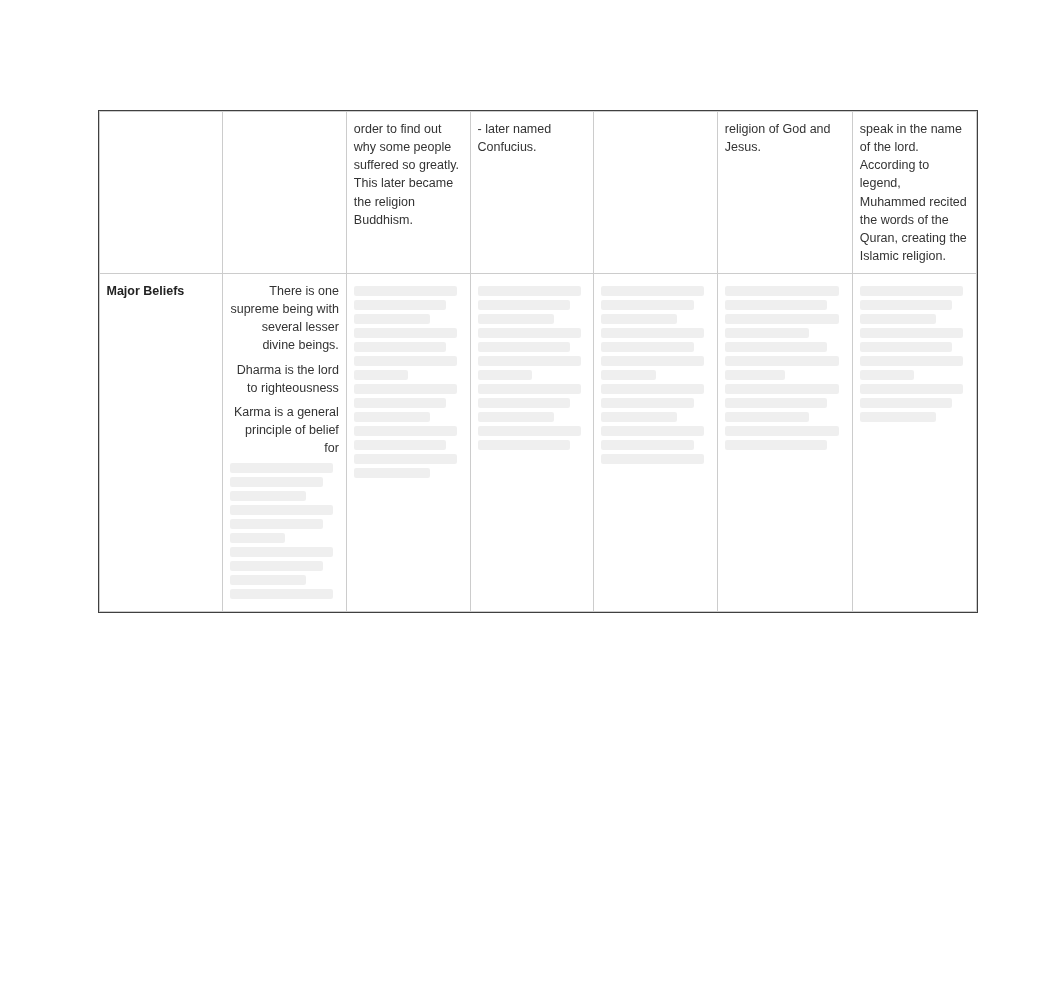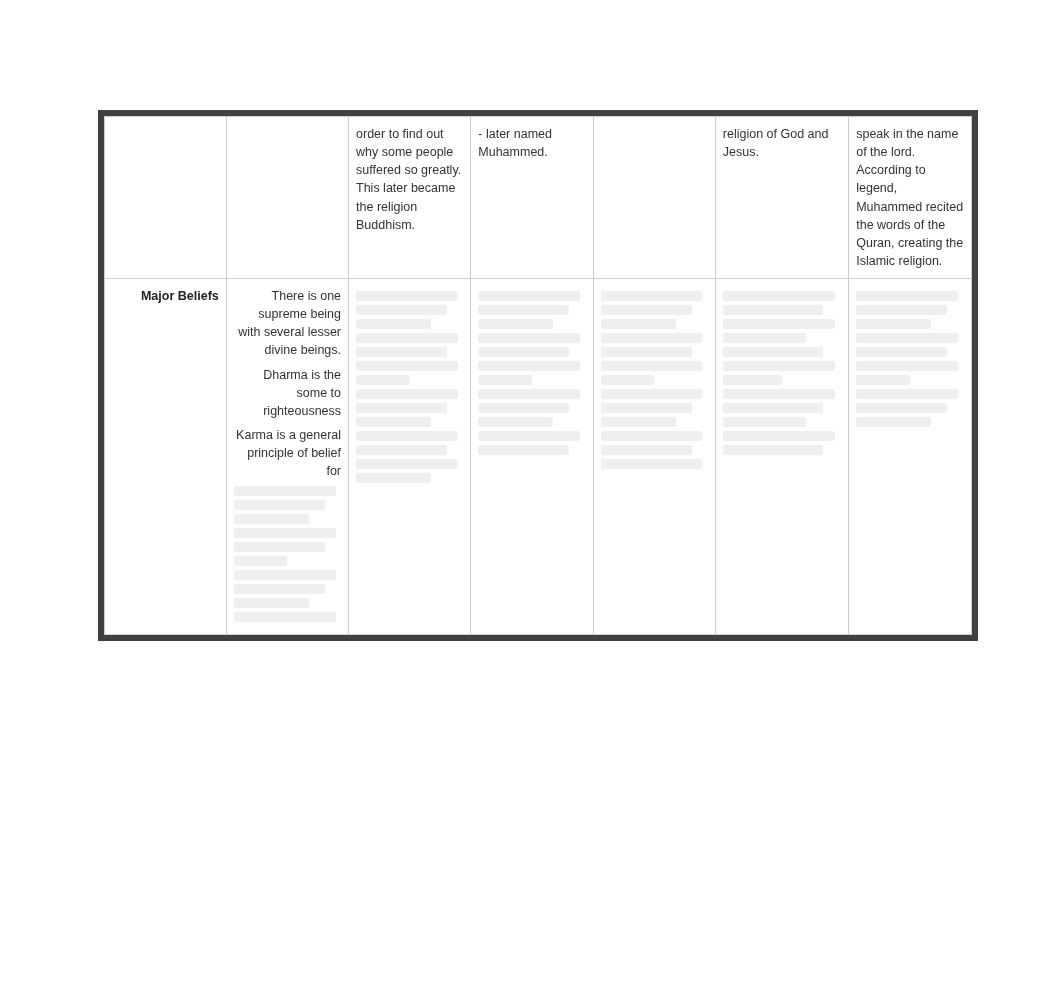--- a/index.html
+++ b/index.html
@@ -13,41 +13,40 @@
       width: 1062px;
       min-height: 1001px;
       background: #fff;
       padding: 20px;
       display: flex;
       align-items: flex-start;
       justify-content: center;
     }
     .table-wrapper {
       width: 880px;
-      border: 6px solid #404040;
+      border: 1px solid #404040;
       margin-top: 90px;
       margin-left: 13px;
     }
     table {
       width: 100%;
       border-collapse: collapse;
       table-layout: fixed;
     }
     td, th {
       border: 1px solid #ccc;
       vertical-align: top;
       padding: 8px 7px;
       font-size: 12.5px;
       line-height: 1.45;
     }
     td:first-child {
       font-weight: bold;
       width: 110px;
       white-space: nowrap;
-      text-align: right;
     }
     .blurred-block {
       background: #e8e8e8;
       height: 10px;
       margin: 4px 0;
       border-radius: 2px;
       opacity: 0.7;
     }
     .blurred-block.short { width: 70%; }
     .blurred-block.medium { width: 85%; }
@@ -85,21 +84,21 @@
         <td>
           
         </td>
         <td>
           <div class="cell-content">
             <span>order to find out why some people suffered so greatly. This later became the religion Buddhism.</span>
           </div>
         </td>
         <td>
           <div class="cell-content">
-            <span>- later named Muhammed.</span>
+            <span>- later named Confucius.</span>
           </div>
         </td>
         <td>
           
         </td>
         <td>
           <div class="cell-content">
             <span>religion of God and Jesus.</span>
           </div>
         </td>
@@ -111,21 +110,21 @@
       </tr>
 
       <tr>
         <td>
           <span>Major Beliefs</span>
         </td>
 
         <td>
           <div class="cell-content">
             <p>There is one supreme being with several lesser divine beings.</p>
-            <p>Dharma is the some to righteousness</p>
+            <p>Dharma is the lord to righteousness</p>
             <p>Karma is a general principle of belief for</p>
 
             <div class="blurred-block long"></div>
             <div class="blurred-block medium"></div>
             <div class="blurred-block short"></div>
             <div class="blurred-block long"></div>
             <div class="blurred-block medium"></div>
             <div class="blurred-block xshort"></div>
             <div class="blurred-block long"></div>
             <div class="blurred-block medium"></div>

